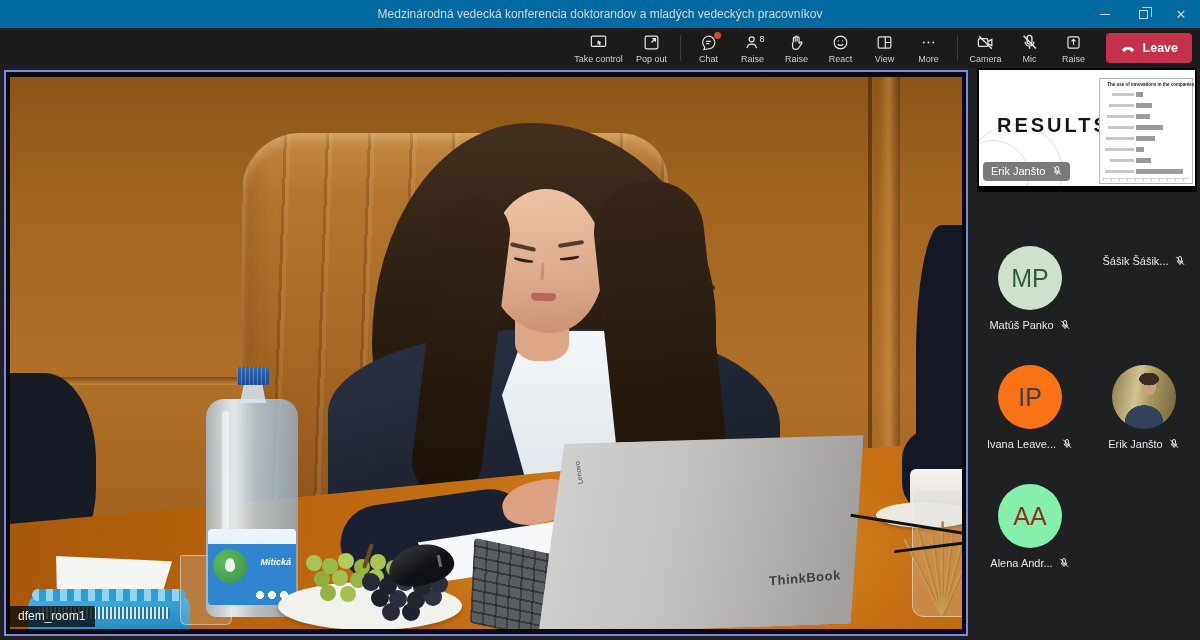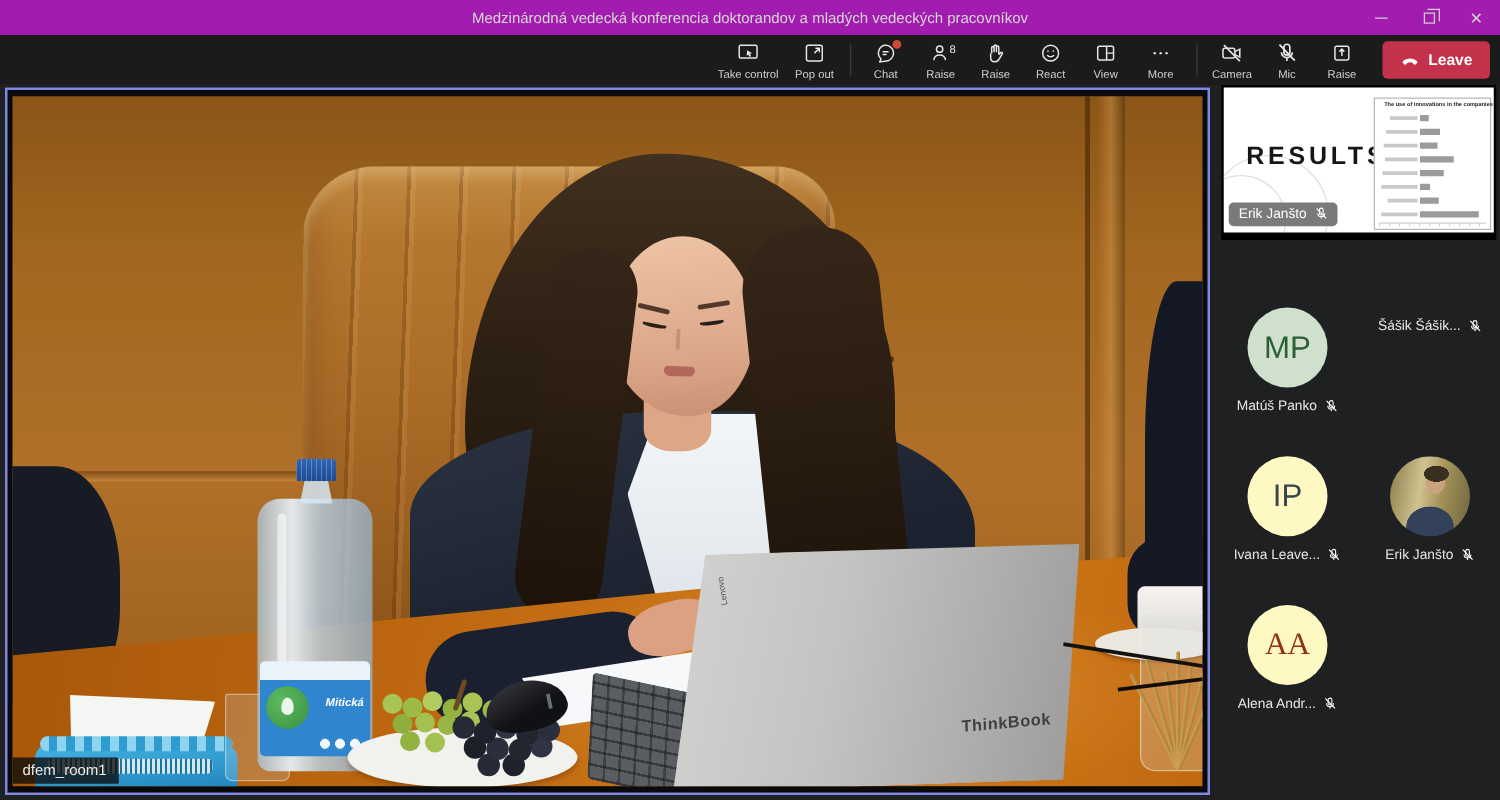--- a/index.html
+++ b/index.html
@@ -1,21 +1,21 @@
 <!DOCTYPE html>
 <html><head>
 <meta charset="utf-8">
 <style>
   * { box-sizing: border-box; margin: 0; padding: 0; }
   html,body { width:1200px; height:640px; overflow:hidden; background:#1f2021;
     font-family:"Liberation Sans", sans-serif; }
 
   
   .titlebar { position:absolute; left:0; top:0; width:1200px; height:28px;
-    background:#a21caf; display:flex; align-items:center; justify-content:center; }
+    background:#0369a1; display:flex; align-items:center; justify-content:center; }
   .titlebar .title { color:#d6d6d6; font-size:12px; }
   .win-controls { position:absolute; right:0; top:0; height:28px; display:flex; }
   .win-btn { width:38px; height:28px; display:flex; align-items:center; justify-content:center;
     color:#cfcfcf; font-size:12px; }
   .glyph-min { width:10px; height:1px; background:#cfcfcf; }
   .glyph-restore { width:9px; height:9px; border:1px solid #cfcfcf; position:relative; }
   .glyph-restore:before { content:""; position:absolute; left:2px; top:-4px; width:9px; height:9px;
     border:1px solid #cfcfcf; border-left:none; border-bottom:none; }
   .glyph-close { font-size:13px; line-height:1; }
 
@@ -513,41 +513,41 @@
       <div class="p-name">
           <span>Šášik Šášik...</span>
         <svg class="mic-ic">
             <use href="#icon-mic-off"></use>
           </svg>
         </div>
     </div>
   </div>
   <div class="p-row">
     <div class="p-cell">
-      <div class="avatar" style="background: #fef9c3; color: rgb(54, 69, 79);">IP</div>
+      <div class="avatar" style="background: #f97316; color: rgb(54, 69, 79);">IP</div>
       <div class="p-name">
           <span>Ivana Leave...</span>
         <svg class="mic-ic">
             <use href="#icon-mic-off"></use>
           </svg>
         </div>
     </div>
     <div class="p-cell">
       <div class="avatar-photo"></div>
       <div class="p-name">
           <span>Erik Janšto</span>
         <svg class="mic-ic">
             <use href="#icon-mic-off"></use>
           </svg>
         </div>
     </div>
   </div>
   <div class="p-row">
     <div class="p-cell">
-      <div class="avatar" style="background: #fef9c3; color: rgb(147, 48, 28); font-family: Liberation Serif, serif;">AA</div>
+      <div class="avatar" style="background: #86efac; color: rgb(147, 48, 28);">AA</div>
       <div class="p-name">
           <span>Alena Andr...</span>
         <svg class="mic-ic">
             <use href="#icon-mic-off"></use>
           </svg>
         </div>
     </div>
   </div>
 </div>
 

